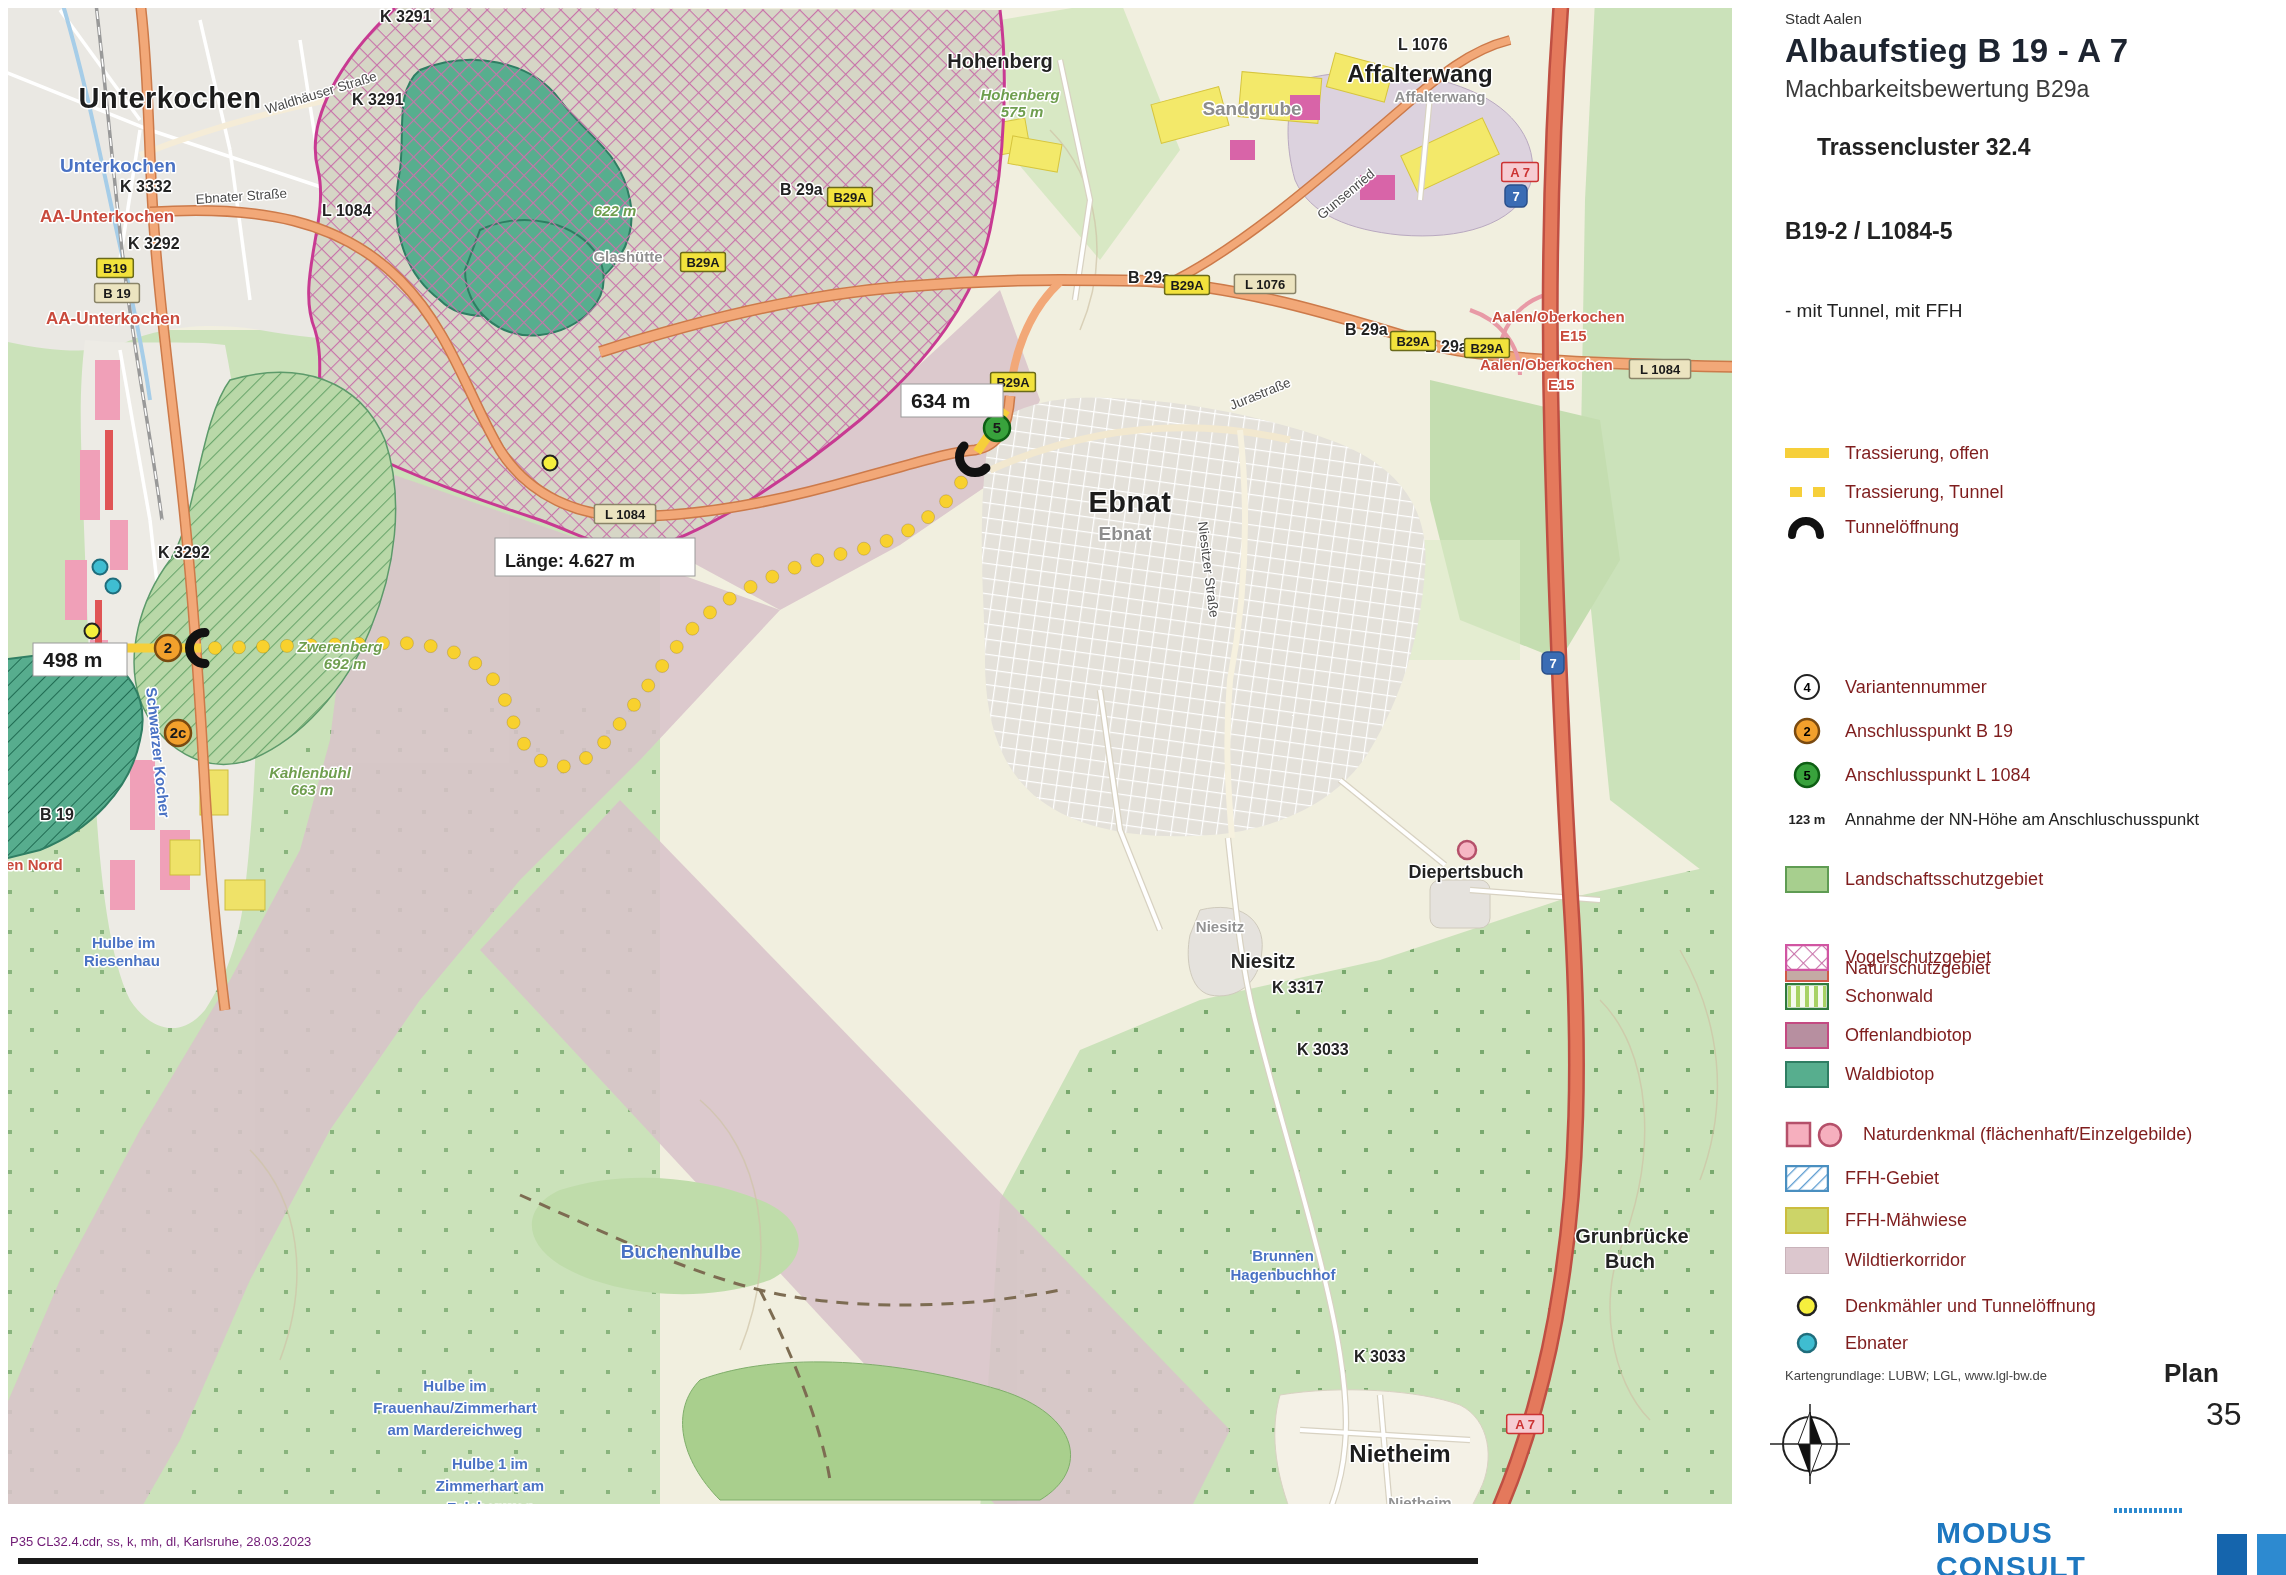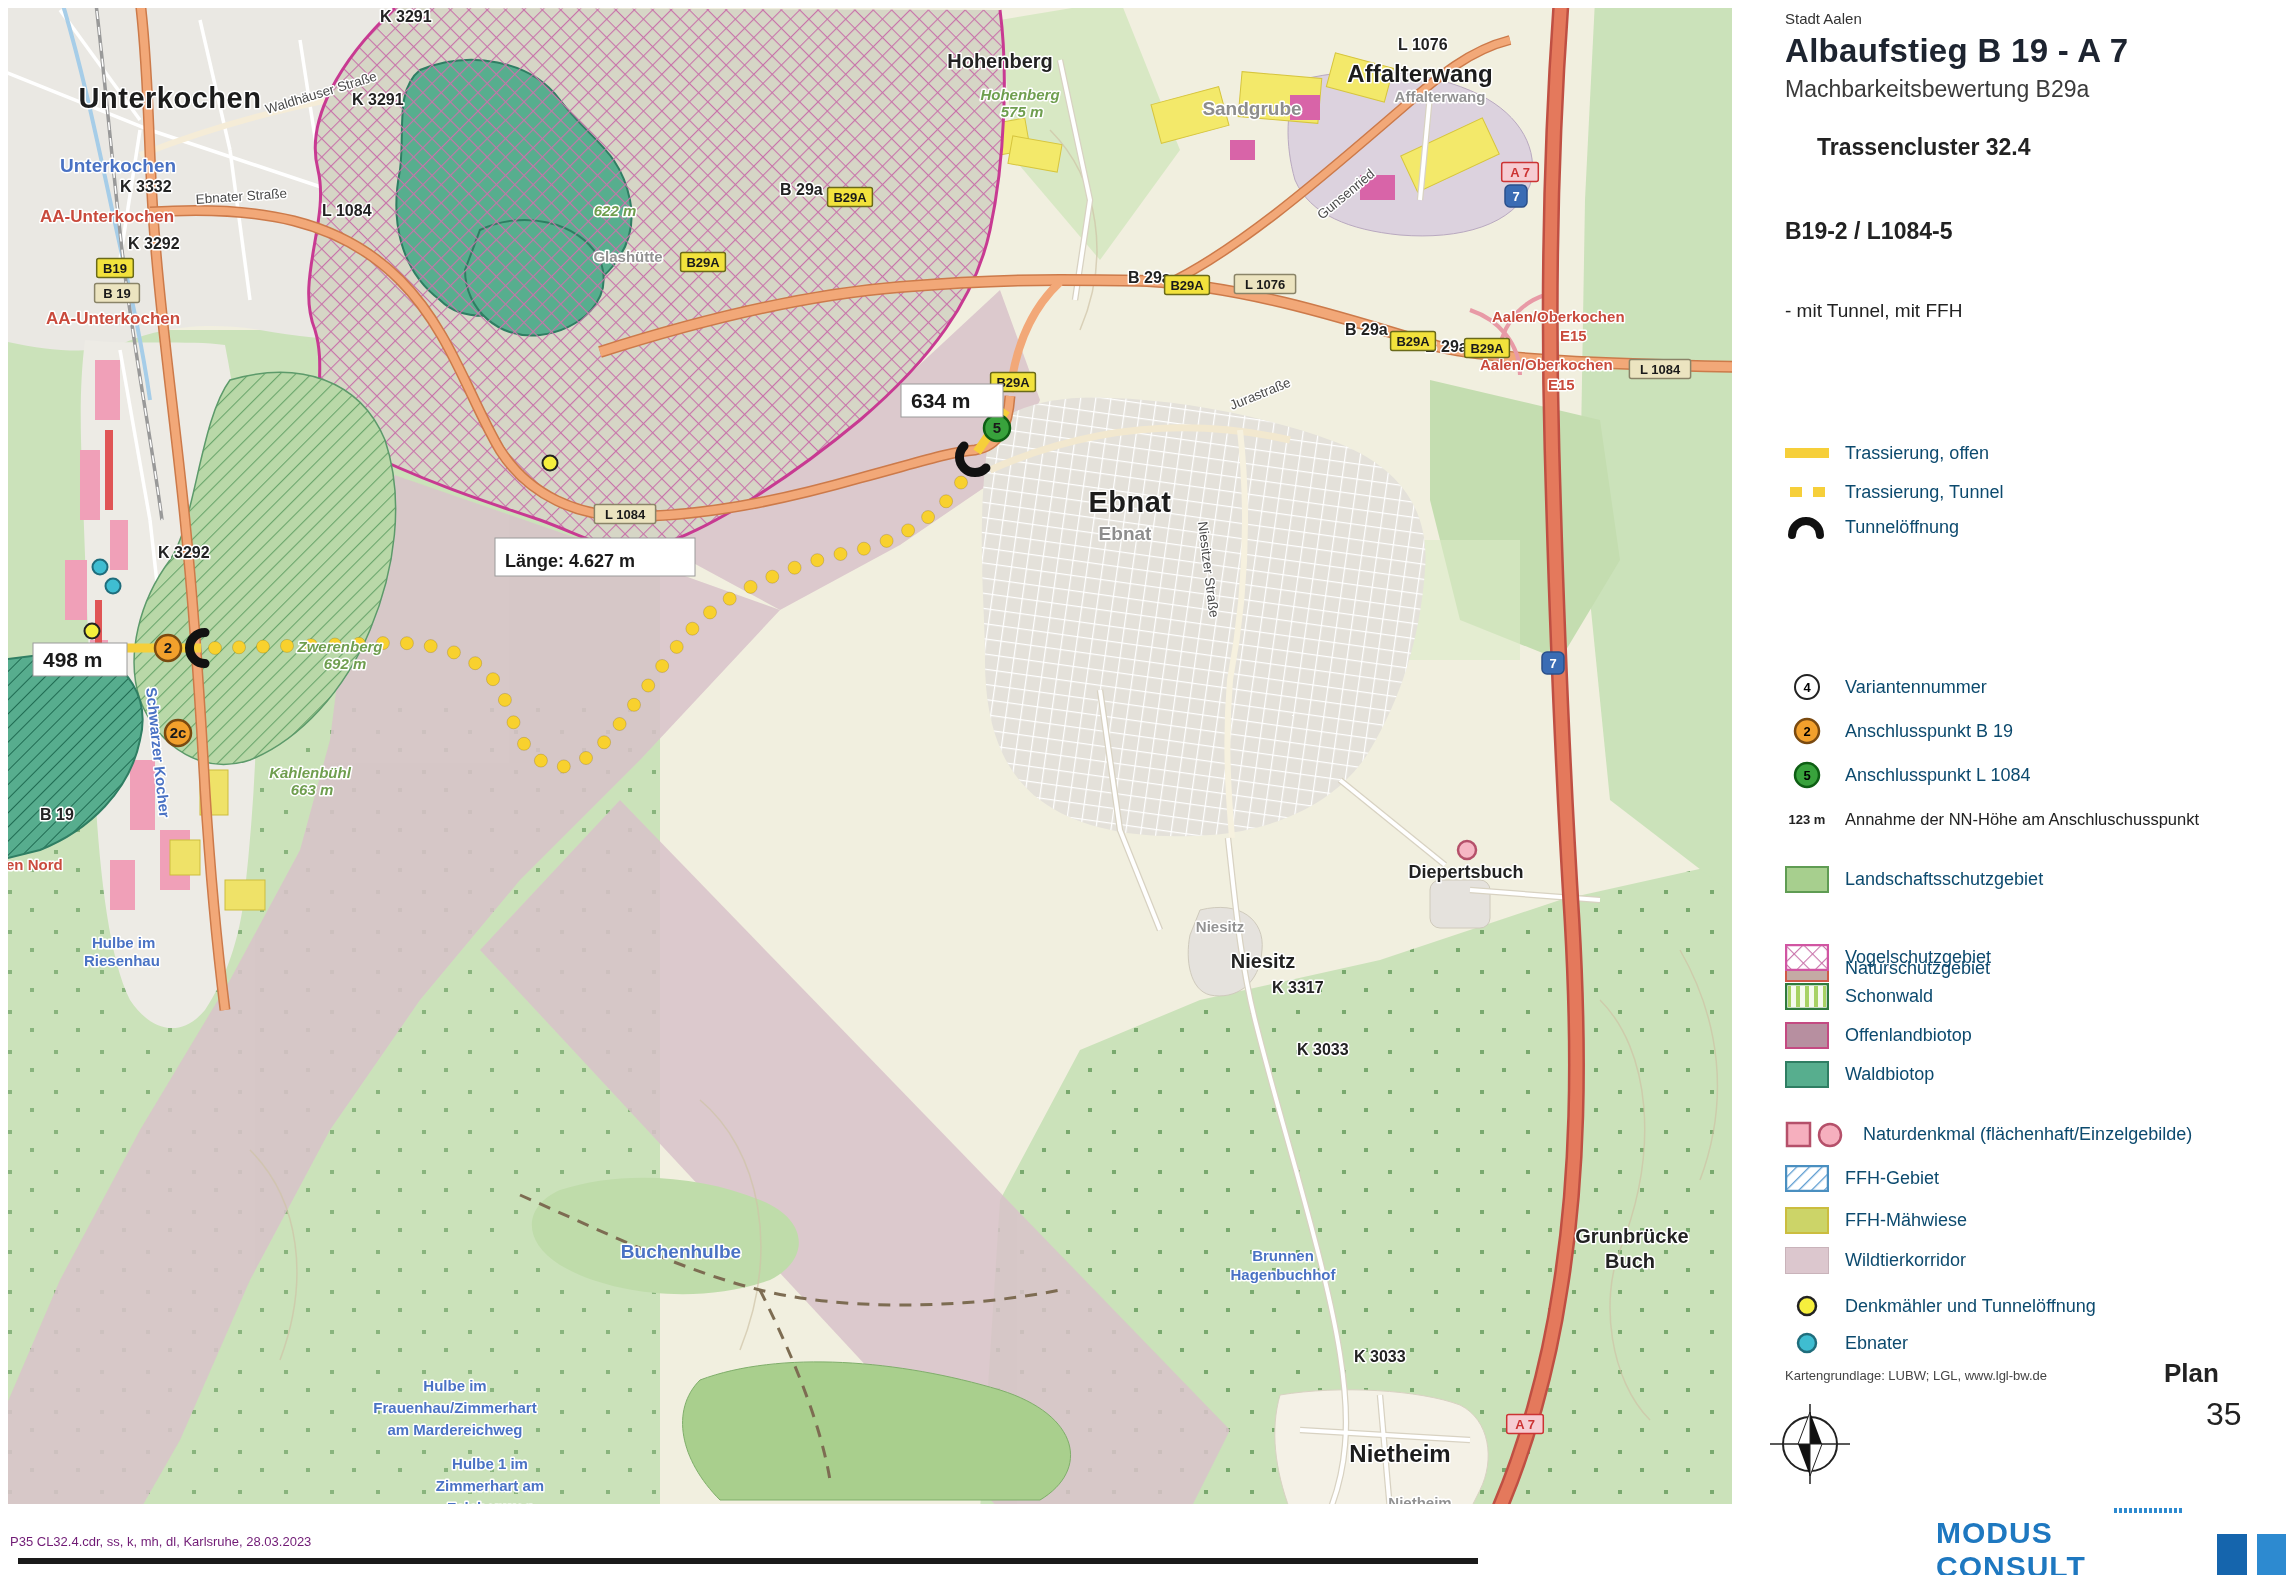--- a/index.html
+++ b/index.html
@@ -41,21 +41,21 @@
   
   #sidebar{position:absolute;left:1740px;top:0;width:546px;height:1575px;background:#fff;color:#222;}
   .sb{position:absolute;left:45px;}
   .org{top:10px;font-size:15px;color:#333;}
   .title{top:32px;font-size:33px;font-weight:800;color:#1d2430;letter-spacing:.3px;}
   .subtitle{top:76px;font-size:23px;color:#3a3a3a;}
   .cluster{top:134px;font-size:23px;font-weight:700;margin-left:32px;}
   .vcode{top:218px;font-size:23px;font-weight:700;}
   .vnote{top:300px;font-size:19px;}
   .lrow{position:absolute;left:45px;height:30px;display:flex;align-items:center;gap:16px;}
-  .lrow .lab{font-size:18px;color:#0c4a6e;text-align:center;}
+  .lrow .lab{font-size:18px;color:#7f1d1d;text-align:center;}
   .lrow .lab-s{font-size:16.5px;color:#222;}
   .sw{width:44px;height:27px;box-sizing:border-box;flex:0 0 auto;}
   .ic{width:44px;display:flex;justify-content:center;flex:0 0 auto;}
   .credits{top:1368px;font-size:13px;color:#444;}
   .planword{position:absolute;left:424px;top:1358px;font-size:26px;font-weight:700;}
   .plannum{position:absolute;left:442px;top:1396px;font-size:32px;margin-left:24px;}
   #compass{position:absolute;left:28px;top:1402px;}
   #logo{position:absolute;left:196px;top:1516px;display:flex;align-items:flex-end;gap:10px;}
   #logo .lt{font-size:30px;font-weight:800;color:#1e78c0;letter-spacing:1px;}
   #logo .sq{width:30px;height:50px;}

